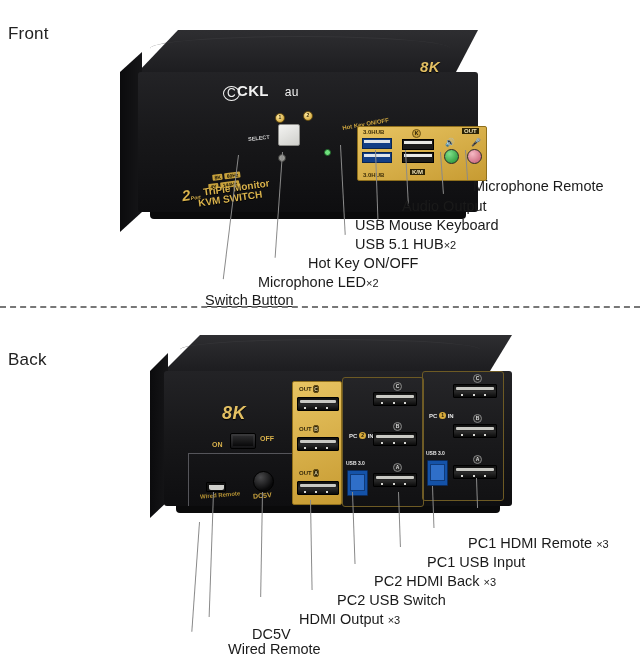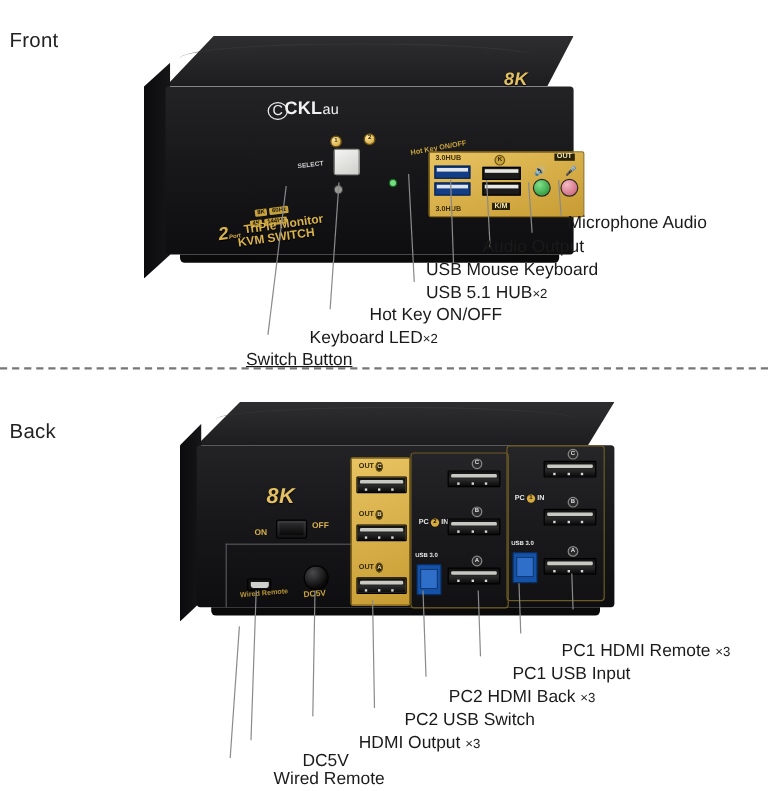--- a/index.html
+++ b/index.html
@@ -115,21 +115,21 @@
               clip-path:polygon(0 20px, 22px 0, 22px 160px, 0 180px);"></div>
 
   <div class="body-front" style="left:18px;top:42px;width:340px;height:140px;"></div>
 
   <div style="position:absolute;left:30px;top:182px;width:316px;height:7px;
               background:#0a0a0b;border-radius:0 0 4px 4px;"></div>
 
   <div class="badge8k" style="left:300px;top:28px;">8K</div>
 
   <div class="logo" style="left:103px;top:52px;">
-    <span class="c-ring">C</span><span style="font-weight:600;text-align:right;">CKL</span><span style="font-size:12px;margin-left:0;">au</span>
+    <span class="c-ring">C</span><span style="font-weight:600;text-align:right;">CKL</span><span style="font-size:12px;margin-left:16px;">au</span>
   </div>
 
   <div class="led" style="left:155px;top:83px;">1</div>
   <div class="led" style="left:183px;top:81px;">2</div>
 
   <div class="sel-btn" style="left:158px;top:94px;width:20px;height:20px;"></div>
   <div class="tiny-white" style="left:128px;top:105px;transform:rotate(-6deg);">SELECT</div>
 
   <div class="tiny-gold" style="left:222px;top:91px;transform:rotate(-10deg);line-height:6px;">
     <span>Hot Key ON/OFF</span>
@@ -179,36 +179,36 @@
 
 <div class="leader" style="left:238px;top:155px;height:125px;transform:rotate(7deg);"></div>
 <div class="leader" style="left:282px;top:152px;height:106px;transform:rotate(4deg);"></div>
 <div class="leader" style="left:340px;top:145px;height:90px;transform:rotate(-3deg);"></div>
 <div class="leader" style="left:375px;top:150px;height:70px;transform:rotate(-2deg);"></div>
 <div class="leader" style="left:405px;top:150px;height:56px;transform:rotate(-3deg);"></div>
 <div class="leader" style="left:440px;top:152px;height:42px;transform:rotate(-4deg);"></div>
 <div class="leader" style="left:465px;top:150px;height:30px;transform:rotate(-4deg);"></div>
 
 <div class="callout" style="left:473px;top:178px;">
-  <span>Microphone Audio</span>
+  <span>Microphone Remote</span>
 </div>
 <div class="callout" style="left:402px;top:198px;">
   <span>Audio Output</span>
 </div>
 <div class="callout" style="left:355px;top:217px;">
   <span>USB Mouse Keyboard</span>
 </div>
 <div class="callout" style="left:355px;top:236px;">
   <span>USB 5.1 HUB</span><span class="sub">×2</span>
 </div>
 <div class="callout" style="left:308px;top:255px;">
   <span>Hot Key ON/OFF</span>
 </div>
 <div class="callout" style="left:258px;top:274px;">
-  <span>Keyboard LED</span><span class="sub">×2</span>
+  <span>Microphone LED</span><span class="sub">×2</span>
 </div>
 <div class="callout" style="left:205px;top:292px;text-decoration:underline;">
   <span>Switch Button</span>
 </div>
 
 <div class="divider"></div>
 
 <div class="section-label" id="back-label">Back</div>
 
 <div class="device" id="back-device" style="left:150px;top:335px;width:370px;height:200px;">

